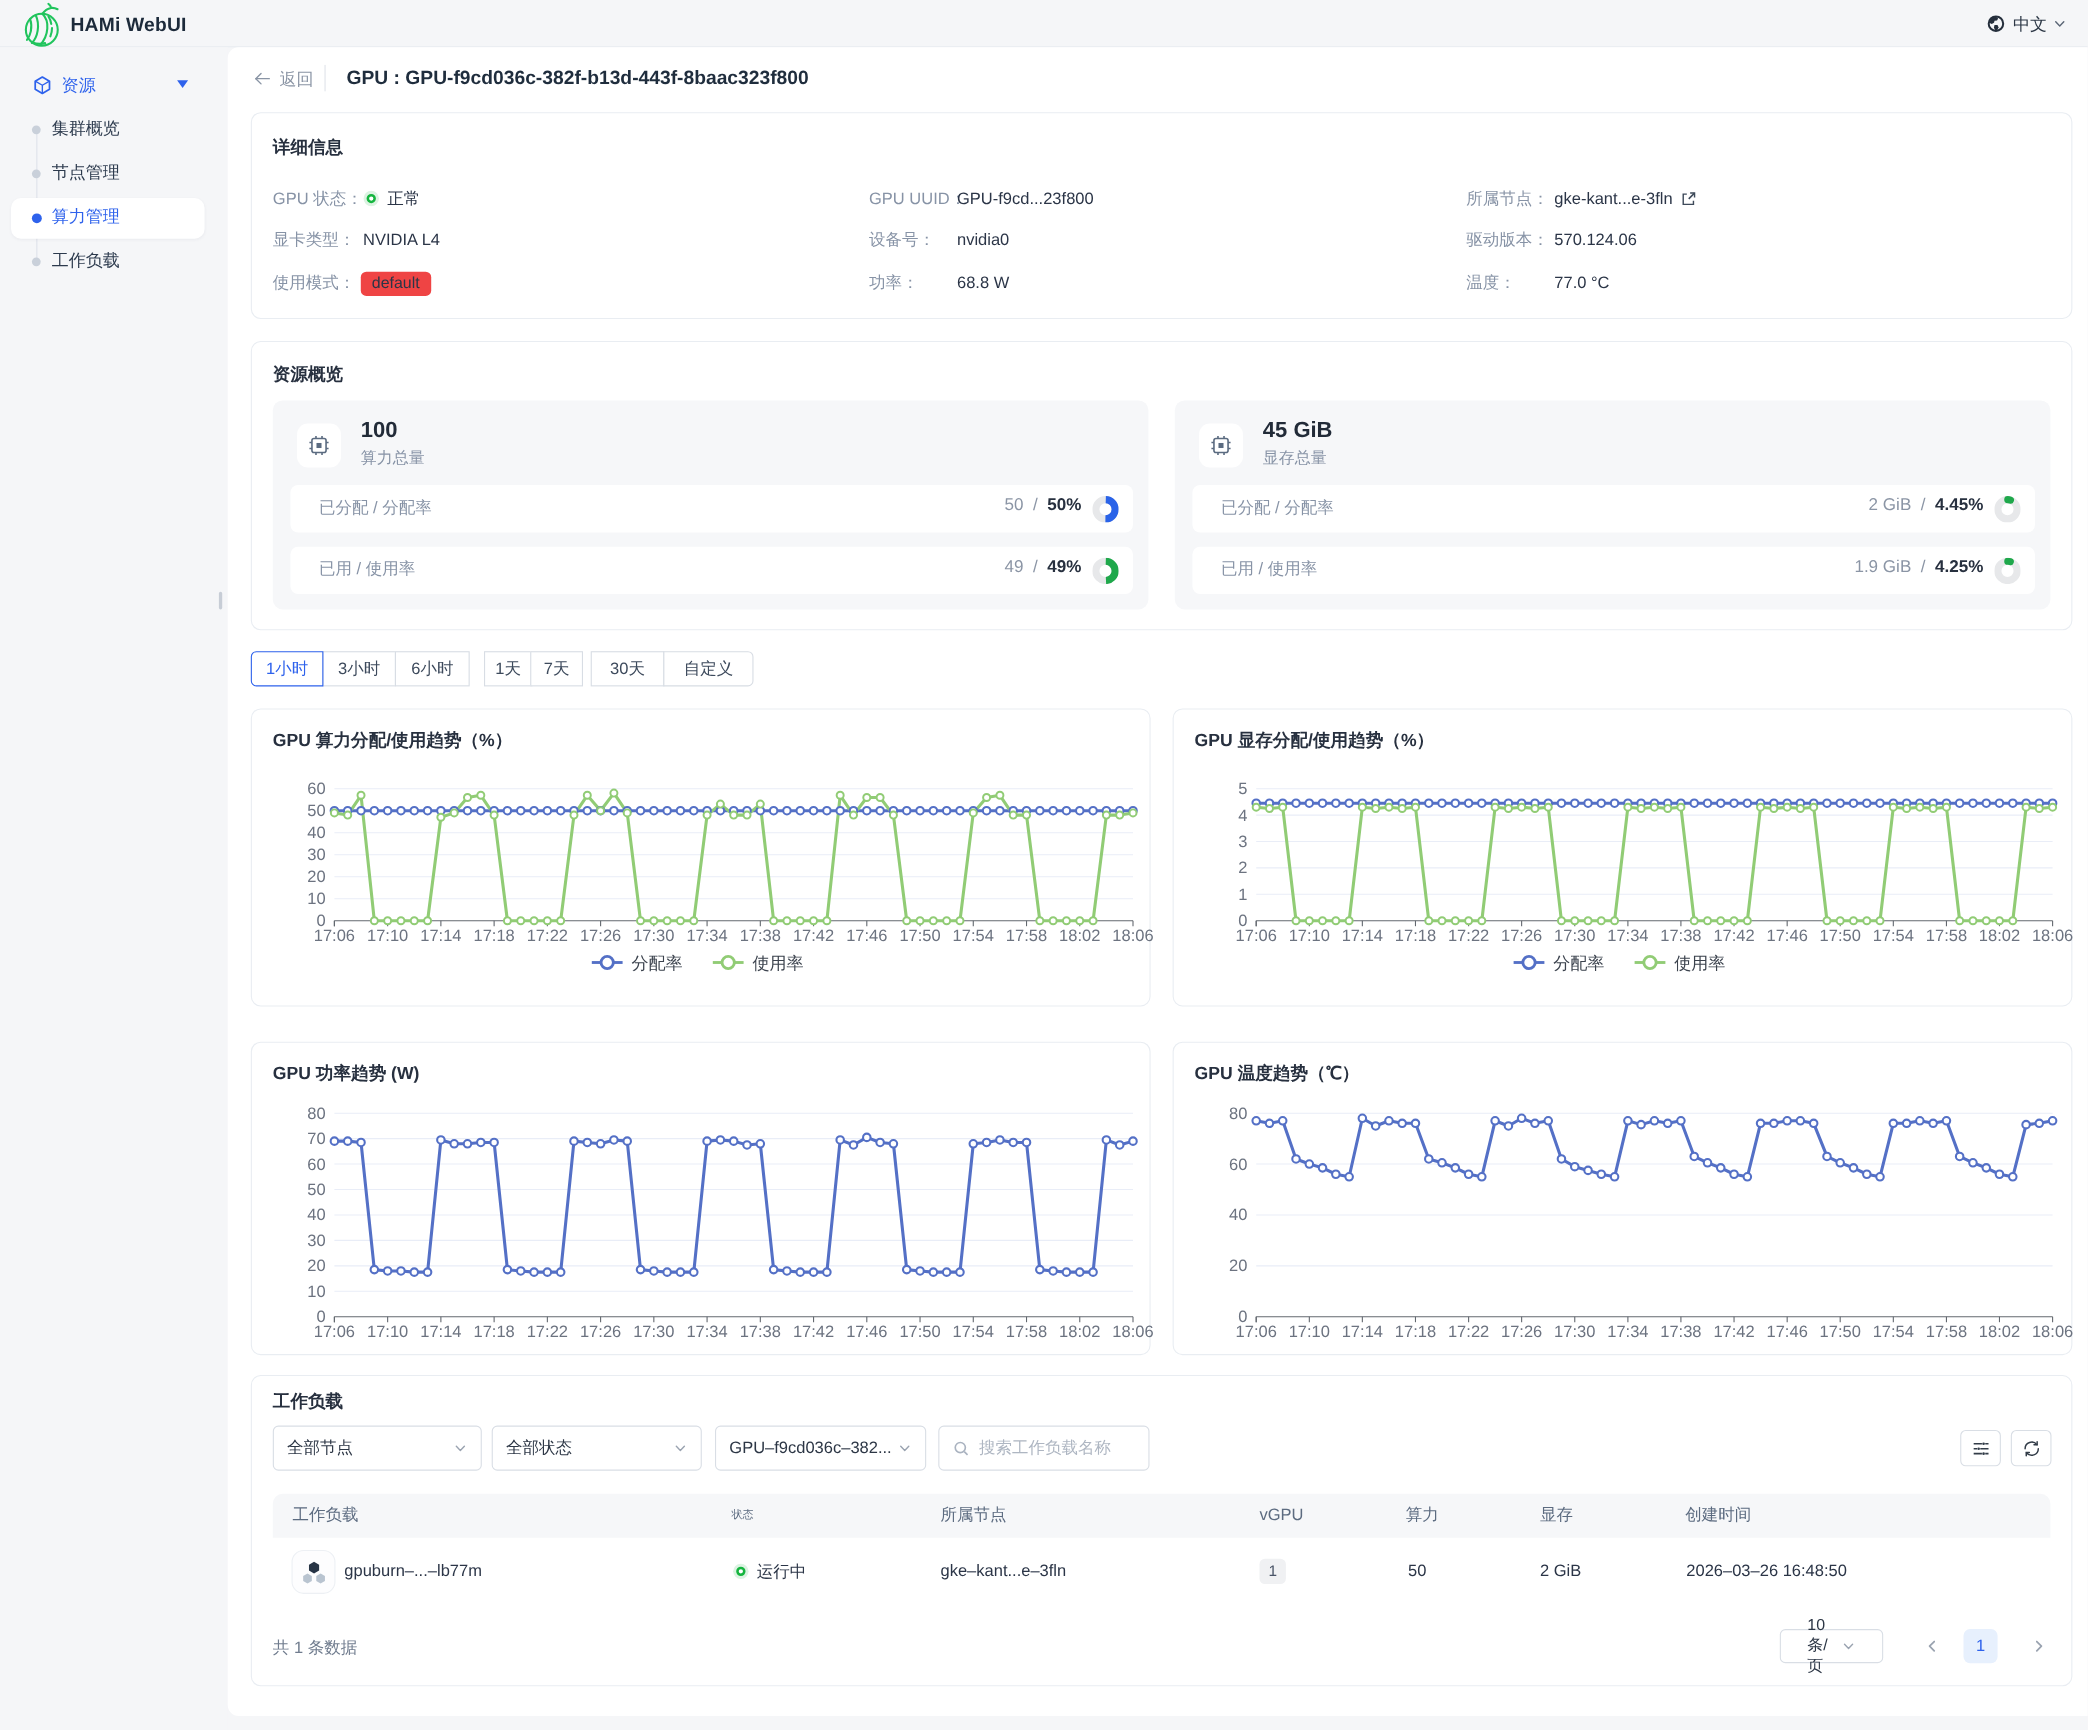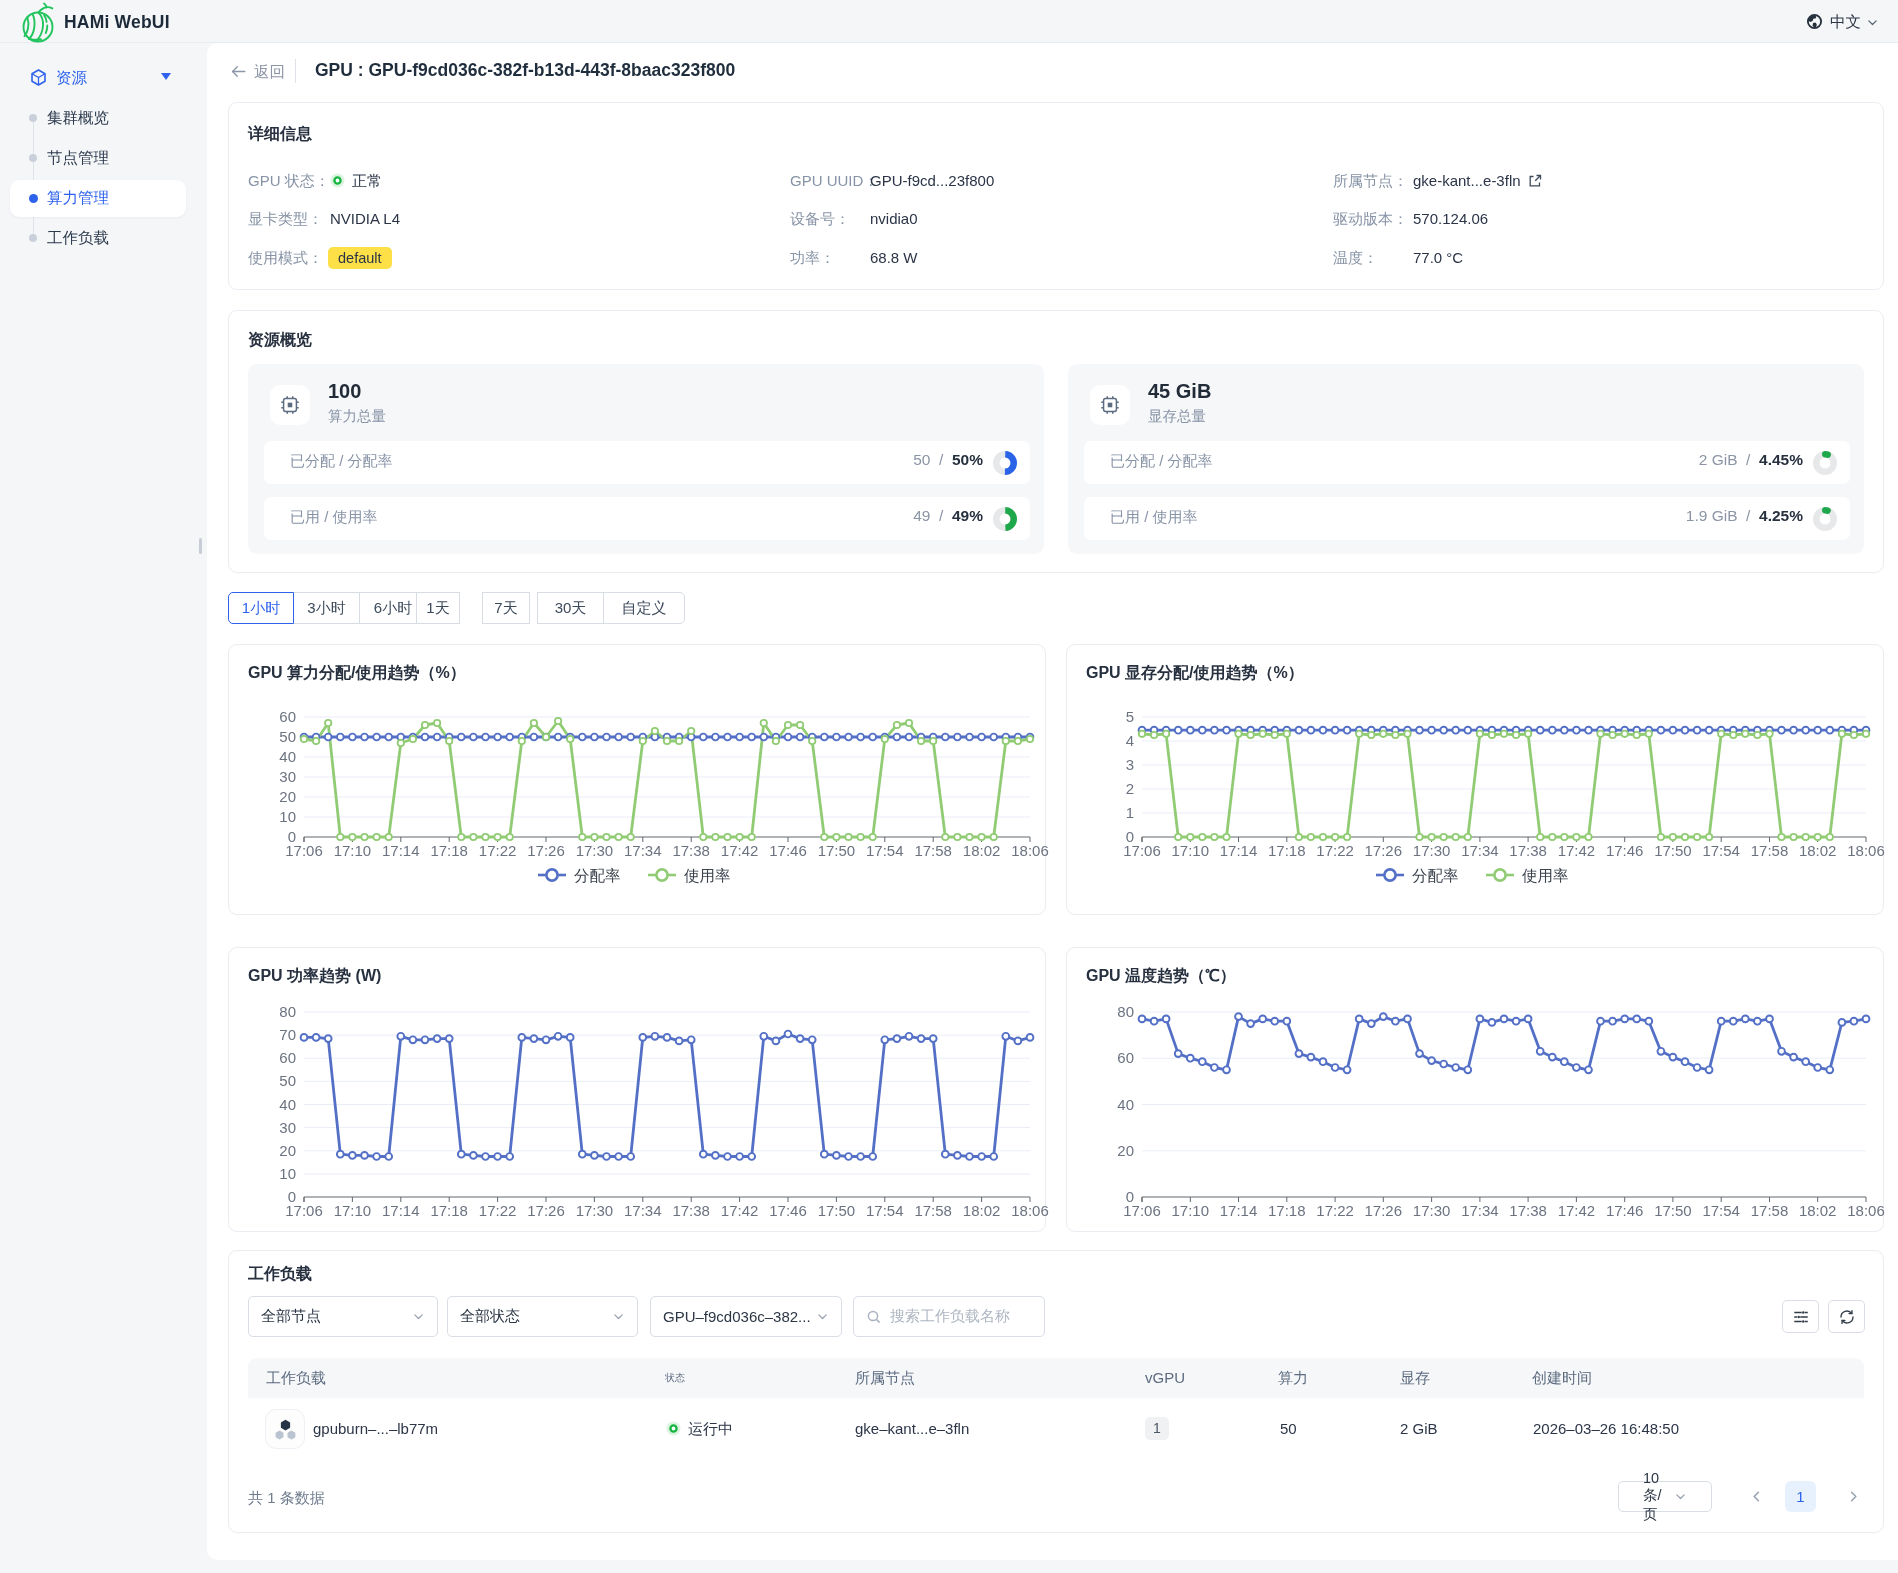--- a/index.html
+++ b/index.html
@@ -86,21 +86,21 @@
         <path d="M9.5 2.5h4v4"></path>
         <path d="M13.2 2.8 8.2 7.8"></path>
       </svg></div>
     <div class="abs lbl" style="left:248px;top:209px;line-height:20px">显卡类型：</div>
     <div class="abs val" style="left:330px;top:209px;line-height:20px">NVIDIA L4</div>
     <div class="abs lbl" style="left:790px;top:209px;line-height:20px">设备号：</div>
     <div class="abs val" style="left:870px;top:209px;line-height:20px">nvidia0</div>
     <div class="abs lbl" style="left:1333px;top:209px;line-height:20px">驱动版本：</div>
     <div class="abs val" style="left:1413px;top:209px;line-height:20px">570.124.06</div>
     <div class="abs lbl" style="left:248px;top:248px;line-height:20px">使用模式：</div>
-    <div class="abs" style="left:328px;top:247px;background:#fde047;border-radius:5px;padding:2px 10px;font-size:14.5px;color:#2b3547;line-height:18px">default</div>
+    <div class="abs" style="left:328px;top:247px;background:#ef4444;border-radius:5px;padding:2px 10px;font-size:14.5px;color:#2b3547;line-height:18px">default</div>
     <div class="abs lbl" style="left:790px;top:248px;line-height:20px">功率：</div>
     <div class="abs val" style="left:870px;top:248px;line-height:20px">68.8 W</div>
     <div class="abs lbl" style="left:1333px;top:248px;line-height:20px">温度：</div>
     <div class="abs val" style="left:1413px;top:248px;line-height:20px">77.0 °C</div>
     <div class="card" style="left:228px;top:310px;width:1656px;height:263px"></div>
     <div class="ctitle" style="left:248px;top:330px">资源概览</div>
     <div class="graybox" style="left:248px;top:364px;width:796px;height:190px"></div>
     <div class="abs" style="left:270px;top:385px;width:40px;height:40px;background:#fff;border-radius:10px;display:flex;align-items:center;justify-content:center">
       <svg width="22" height="22" viewBox="0 0 24 24" fill="none" stroke="#5b6b80" stroke-width="1.6">
         <rect x="5" y="5" width="14" height="14" rx="2"></rect>
@@ -144,21 +144,21 @@
     <div class="wrow" style="left:1084px;top:497px;width:766px;height:43px"></div>
     <div class="abs" style="left:1110px;top:508px;font-size:15px;color:#8793a6">已用 / 使用率</div>
     <div class="abs" style="left:1608px;top:507px;width:195px;text-align:right;font-size:15.5px;color:#8b95a5">1.9 GiB &nbsp;/&nbsp; <b style="color:#27303f">4.25%</b></div>
     <div class="abs" style="left:1813px;top:507px"><svg width="24" height="24" viewBox="0 0 24 24">
         <circle cx="12.0" cy="12.0" r="8.75" fill="none" stroke="#e7e8ea" stroke-width="6.5"></circle>
         <circle cx="12.0" cy="12.0" r="8.75" fill="none" stroke="#1fa84b" stroke-width="6.5" stroke-dasharray="2.34 52.64" stroke-dashoffset="13.74" stroke-linecap="round"></circle>
       </svg></div>
     <div class="tab" style="left:228px;width:66px;border-radius:5px 0 0 5px;border-color:#2e62ec;color:#2e62ec;z-index:2;top:592px">1小时</div>
     <div class="tab" style="left:293px;width:67px;top:592px">3小时</div>
     <div class="tab" style="left:359px;width:68px;top:592px">6小时</div>
-    <div class="tab" style="left:416px;width:44px;top:592px">1天</div>
+    <div class="tab" style="left:440px;width:44px;top:592px">1天</div>
     <div class="tab" style="left:482px;width:48px;top:592px">7天</div>
     <div class="tab" style="left:537px;width:67px;top:592px">30天</div>
     <div class="tab" style="left:603px;width:82px;border-radius:0 5px 5px 0;top:592px">自定义</div>
     <div class="card" style="left:228px;top:644px;width:818px;height:271px"></div>
     <div class="ctitle" style="left:248px;top:663px;font-weight:600">GPU 算力分配/使用趋势（%）</div>
     <div class="abs" style="left:228px;top:644px;width:818px;height:271px">
       <svg width="818" height="271" viewBox="0 0 818 271" style="position:absolute;left:0;top:0;overflow:visible">
         <line x1="76" y1="173.0" x2="802" y2="173.0" stroke="#e9edf7" stroke-width="1"></line>
         <line x1="76" y1="153.0" x2="802" y2="153.0" stroke="#e9edf7" stroke-width="1"></line>
         <line x1="76" y1="133.0" x2="802" y2="133.0" stroke="#e9edf7" stroke-width="1"></line>

